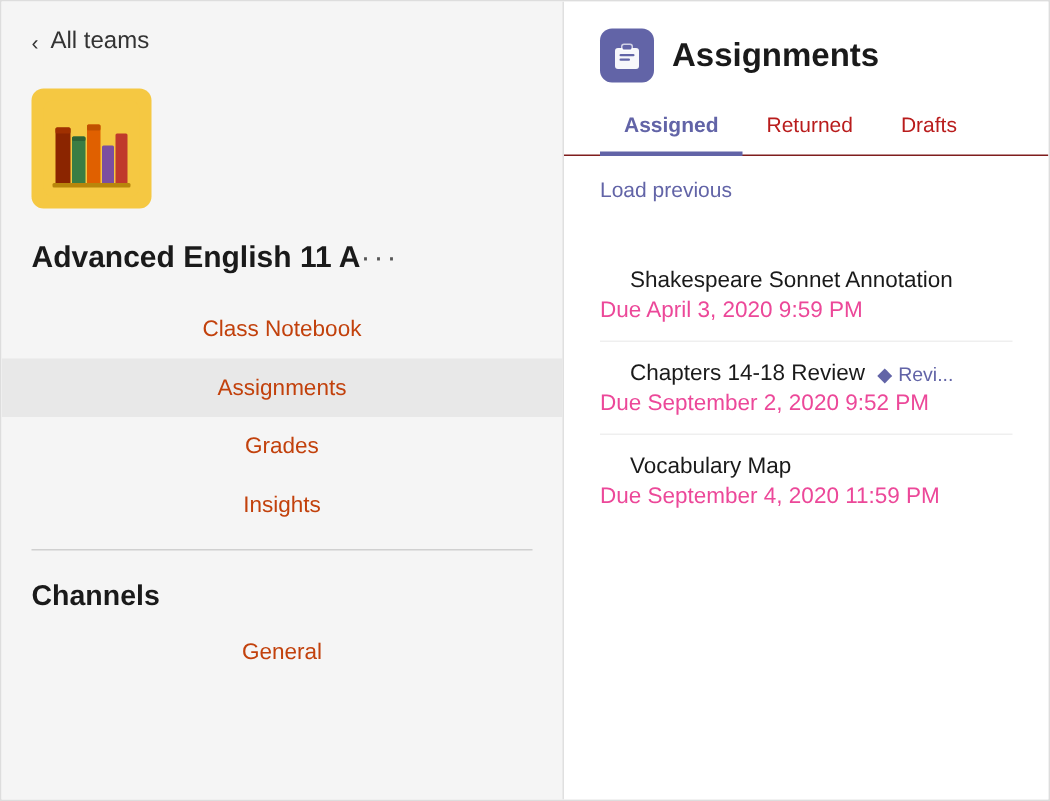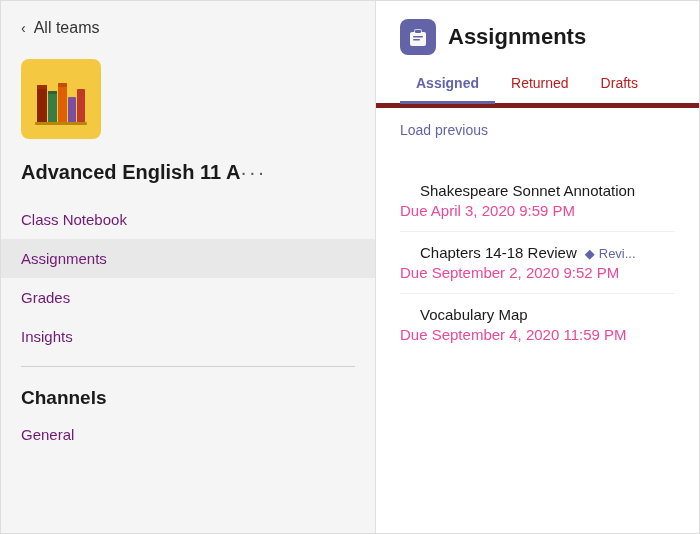--- a/index.html
+++ b/index.html
@@ -84,23 +84,24 @@
     }
 
     .nav-list {
       list-style: none;
       padding: 0;
     }
 
     .nav-item {
       padding: 11px 20px;
       font-size: 15px;
-      color: #701a75;
+      color: #c2410c;
       cursor: pointer;
       background: transparent;
+      text-align: center;
     }
 
     .nav-item.active {
       background: #e8e8e8;
       font-weight: 500;
     }
 
     .nav-divider {
       height: 1px;
       background: #d0d0d0;
@@ -145,21 +146,21 @@
 
     .main-title {
       font-size: 22px;
       font-weight: 700;
       color: #1a1a1a;
     }
 
     .tabs-row {
       display: flex;
       padding: 0 24px;
-      border-bottom: 5px solid #7f1d1d;
+      border-bottom: 1px solid #7f1d1d;
       gap: 0;
     }
 
     .tab {
       padding: 10px 16px;
       font-size: 14px;
       color: #b91c1c;
       cursor: pointer;
       position: relative;
       border-bottom: 3px solid transparent;

